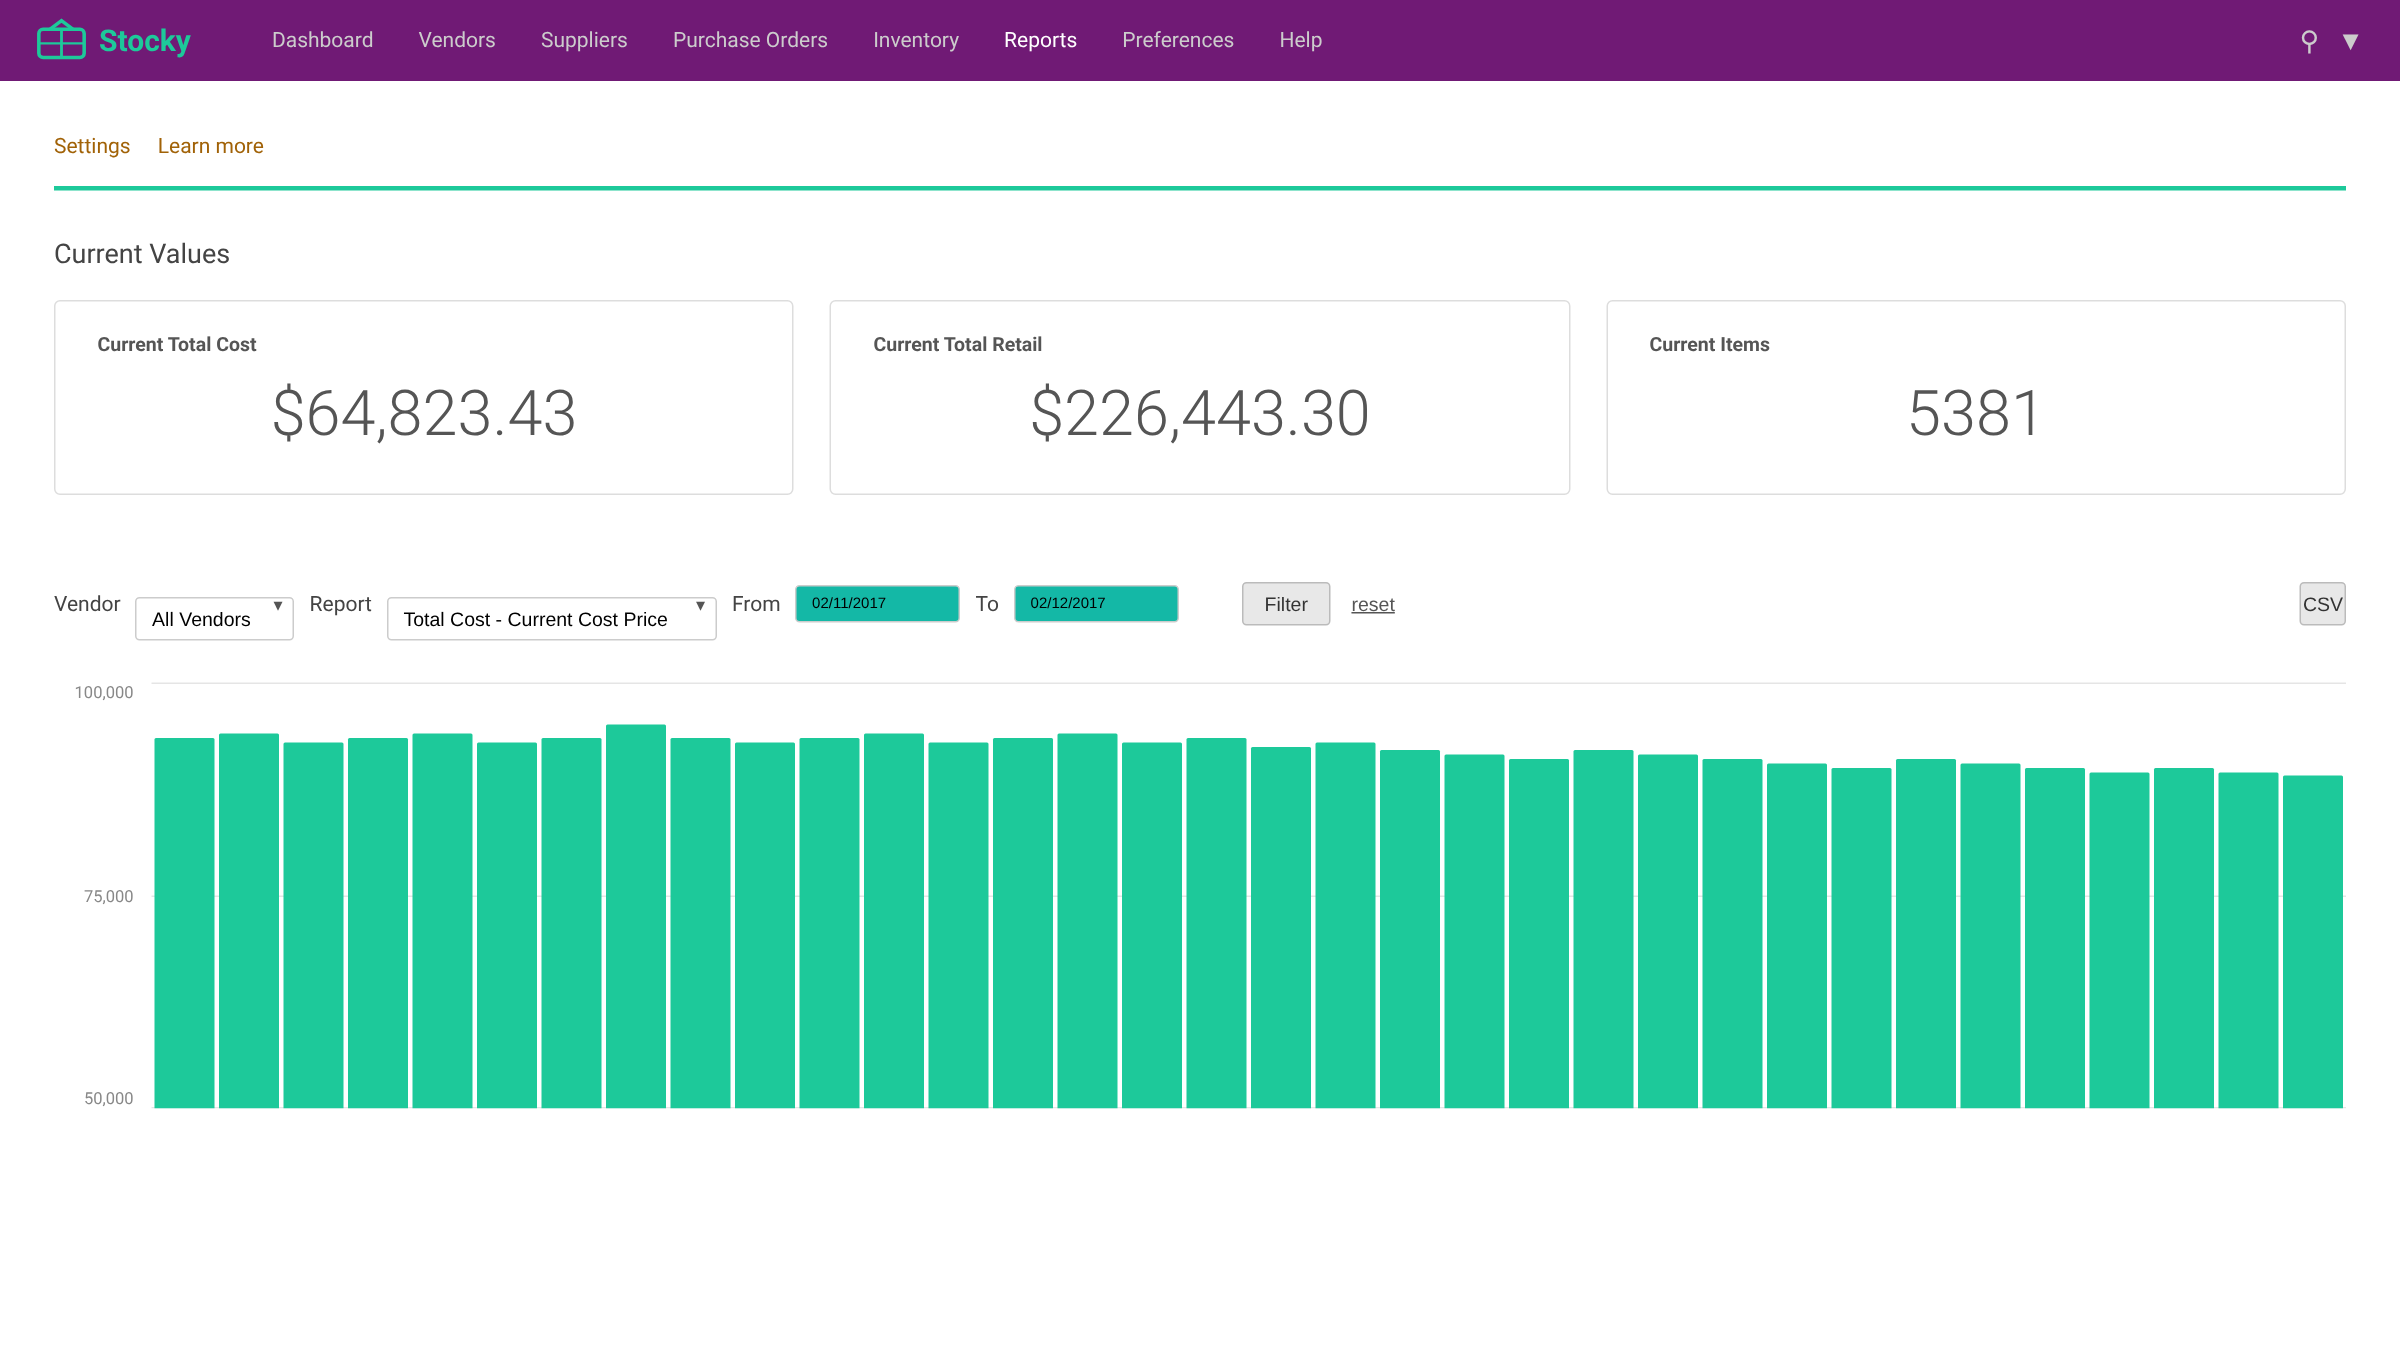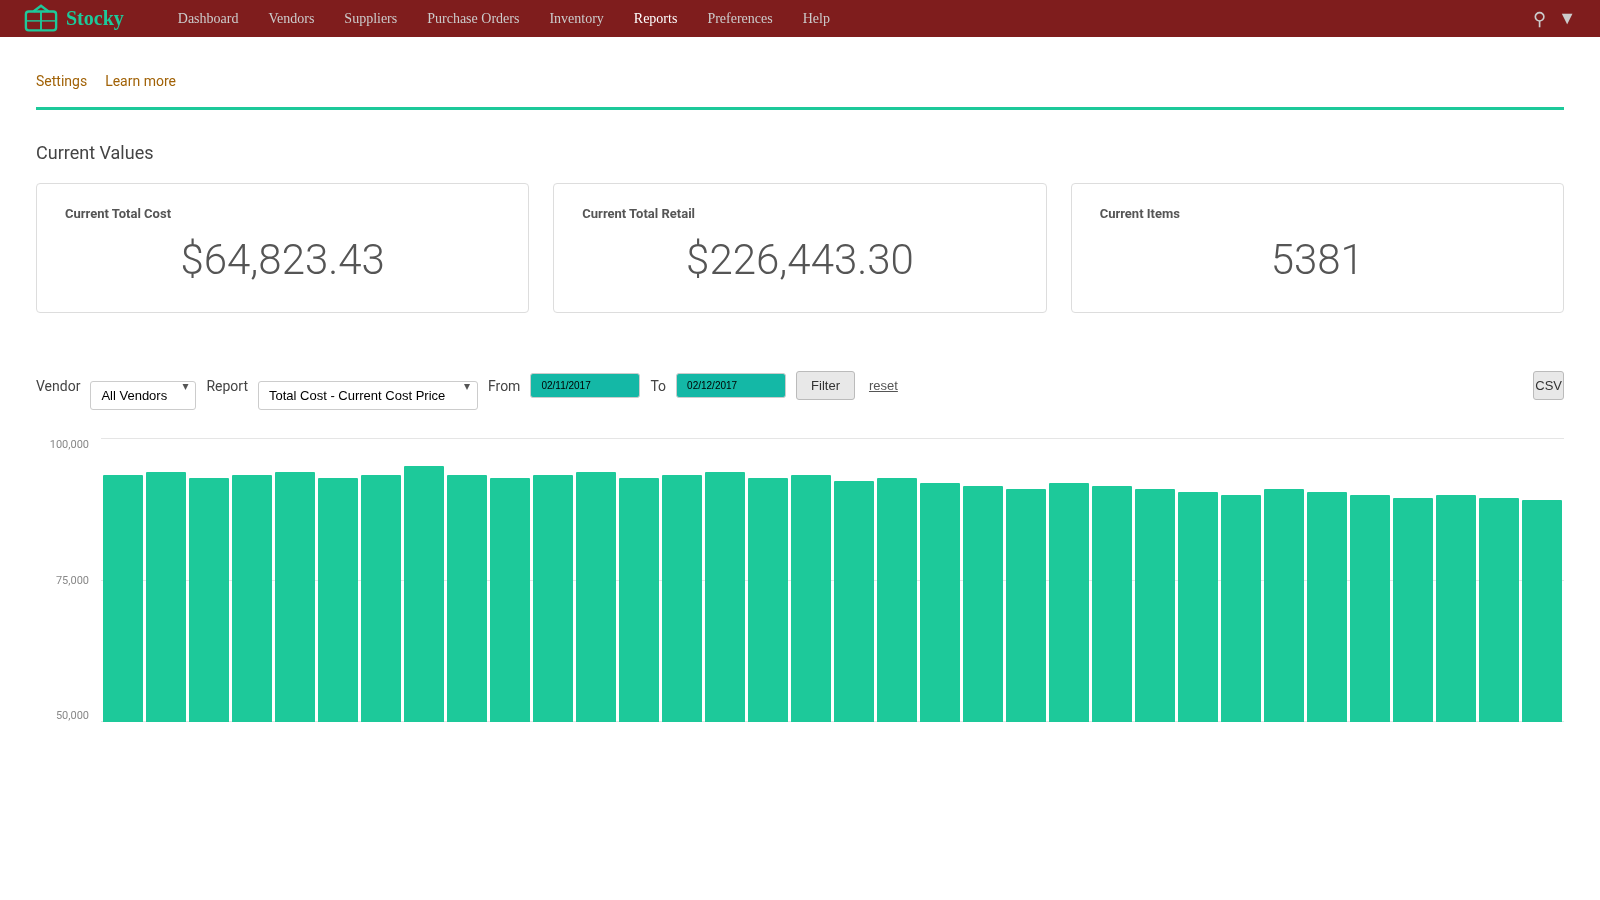--- a/index.html
+++ b/index.html
@@ -1,25 +1,24 @@
 <!DOCTYPE html>
 <html><head>
   <meta charset="utf-8">
   <style>
     * { box-sizing: border-box; margin: 0; padding: 0; }
     body { font-family: -apple-system, BlinkMacSystemFont, 'Segoe UI', Roboto, sans-serif; background: #fff; color: #333; }
 
     
     nav {
-      background: #7f1d1d;
+      background: #701a75;
       display: flex;
       align-items: center;
       padding: 0 24px;
-      height: 37px;
-      font-family: Liberation Serif, serif;
+      height: 54px;
     }
     .nav-logo {
       display: flex;
       align-items: center;
       gap: 8px;
       color: #1dc99a;
       font-weight: 700;
       font-size: 20px;
       margin-right: 40px;
     }
@@ -167,20 +166,21 @@
       width: 110px;
     }
     .btn-filter {
       background: #e8e8e8;
       border: 1px solid #bbb;
       border-radius: 3px;
       padding: 6px 14px;
       font-size: 13px;
       cursor: pointer;
       color: #333;
+      margin-left: 32px;
     }
     .btn-reset {
       background: none;
       border: none;
       color: #555;
       font-size: 13px;
       cursor: pointer;
       text-decoration: underline;
       padding: 6px 4px;
     }

